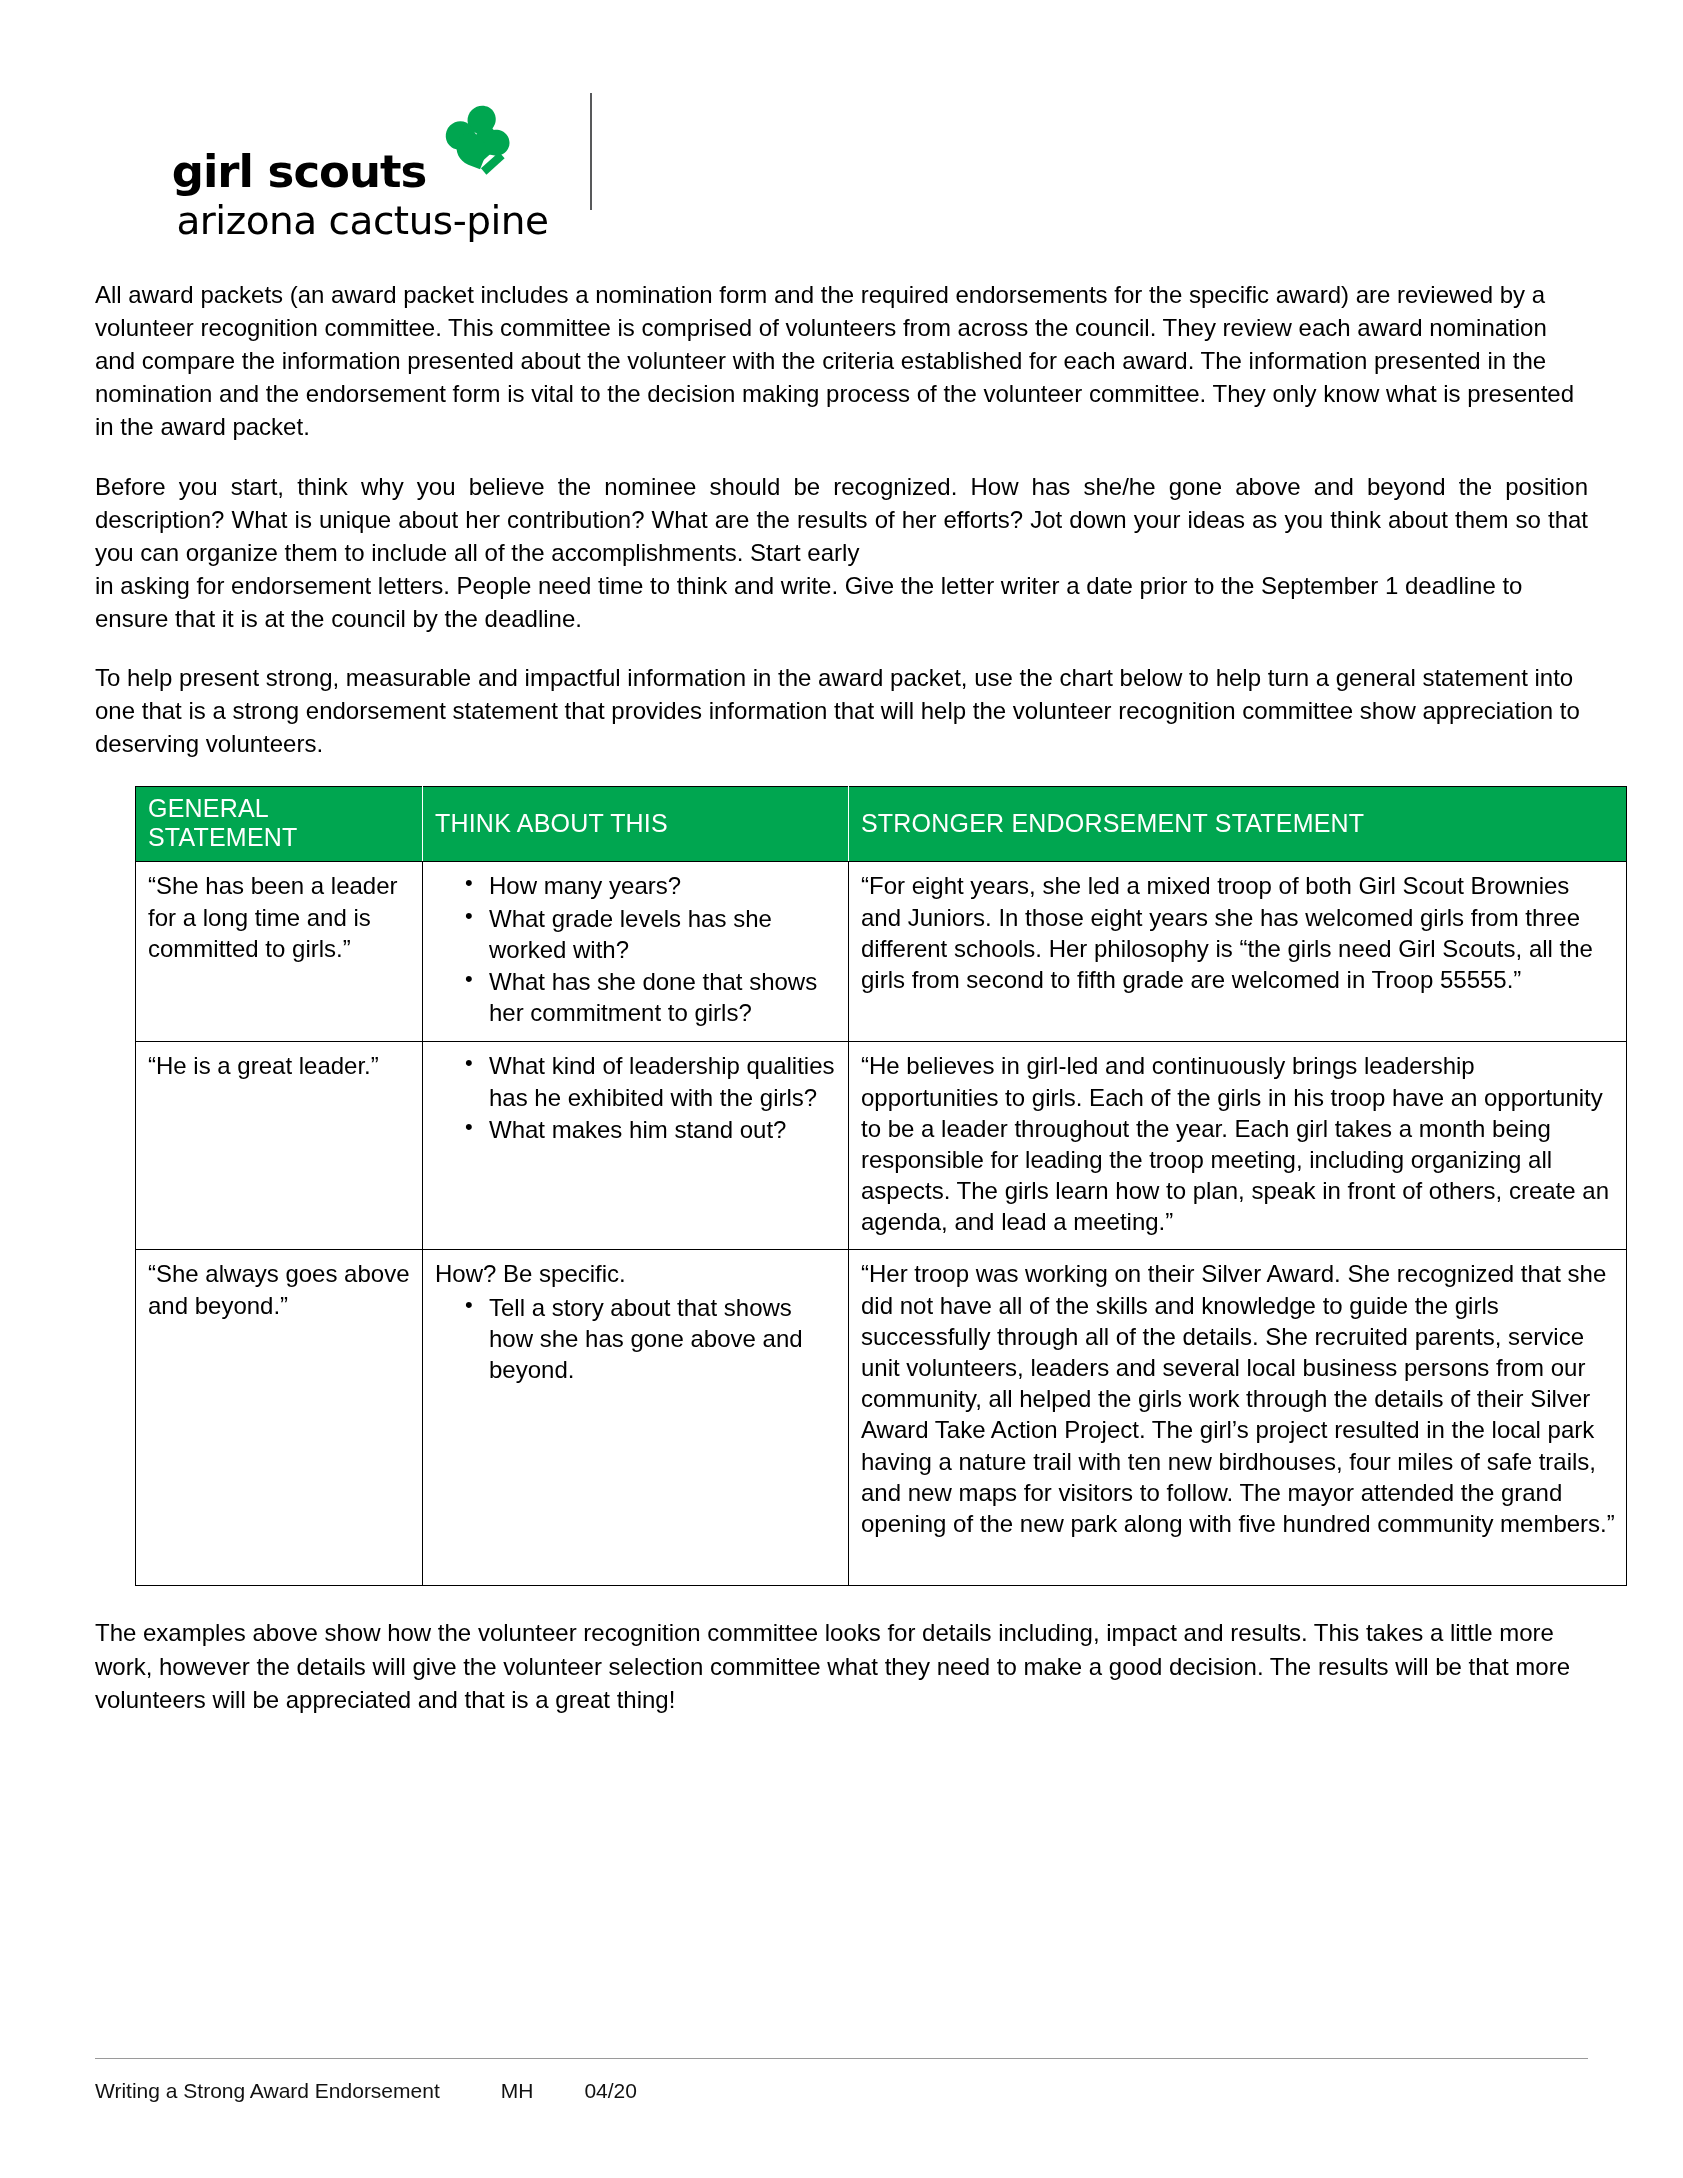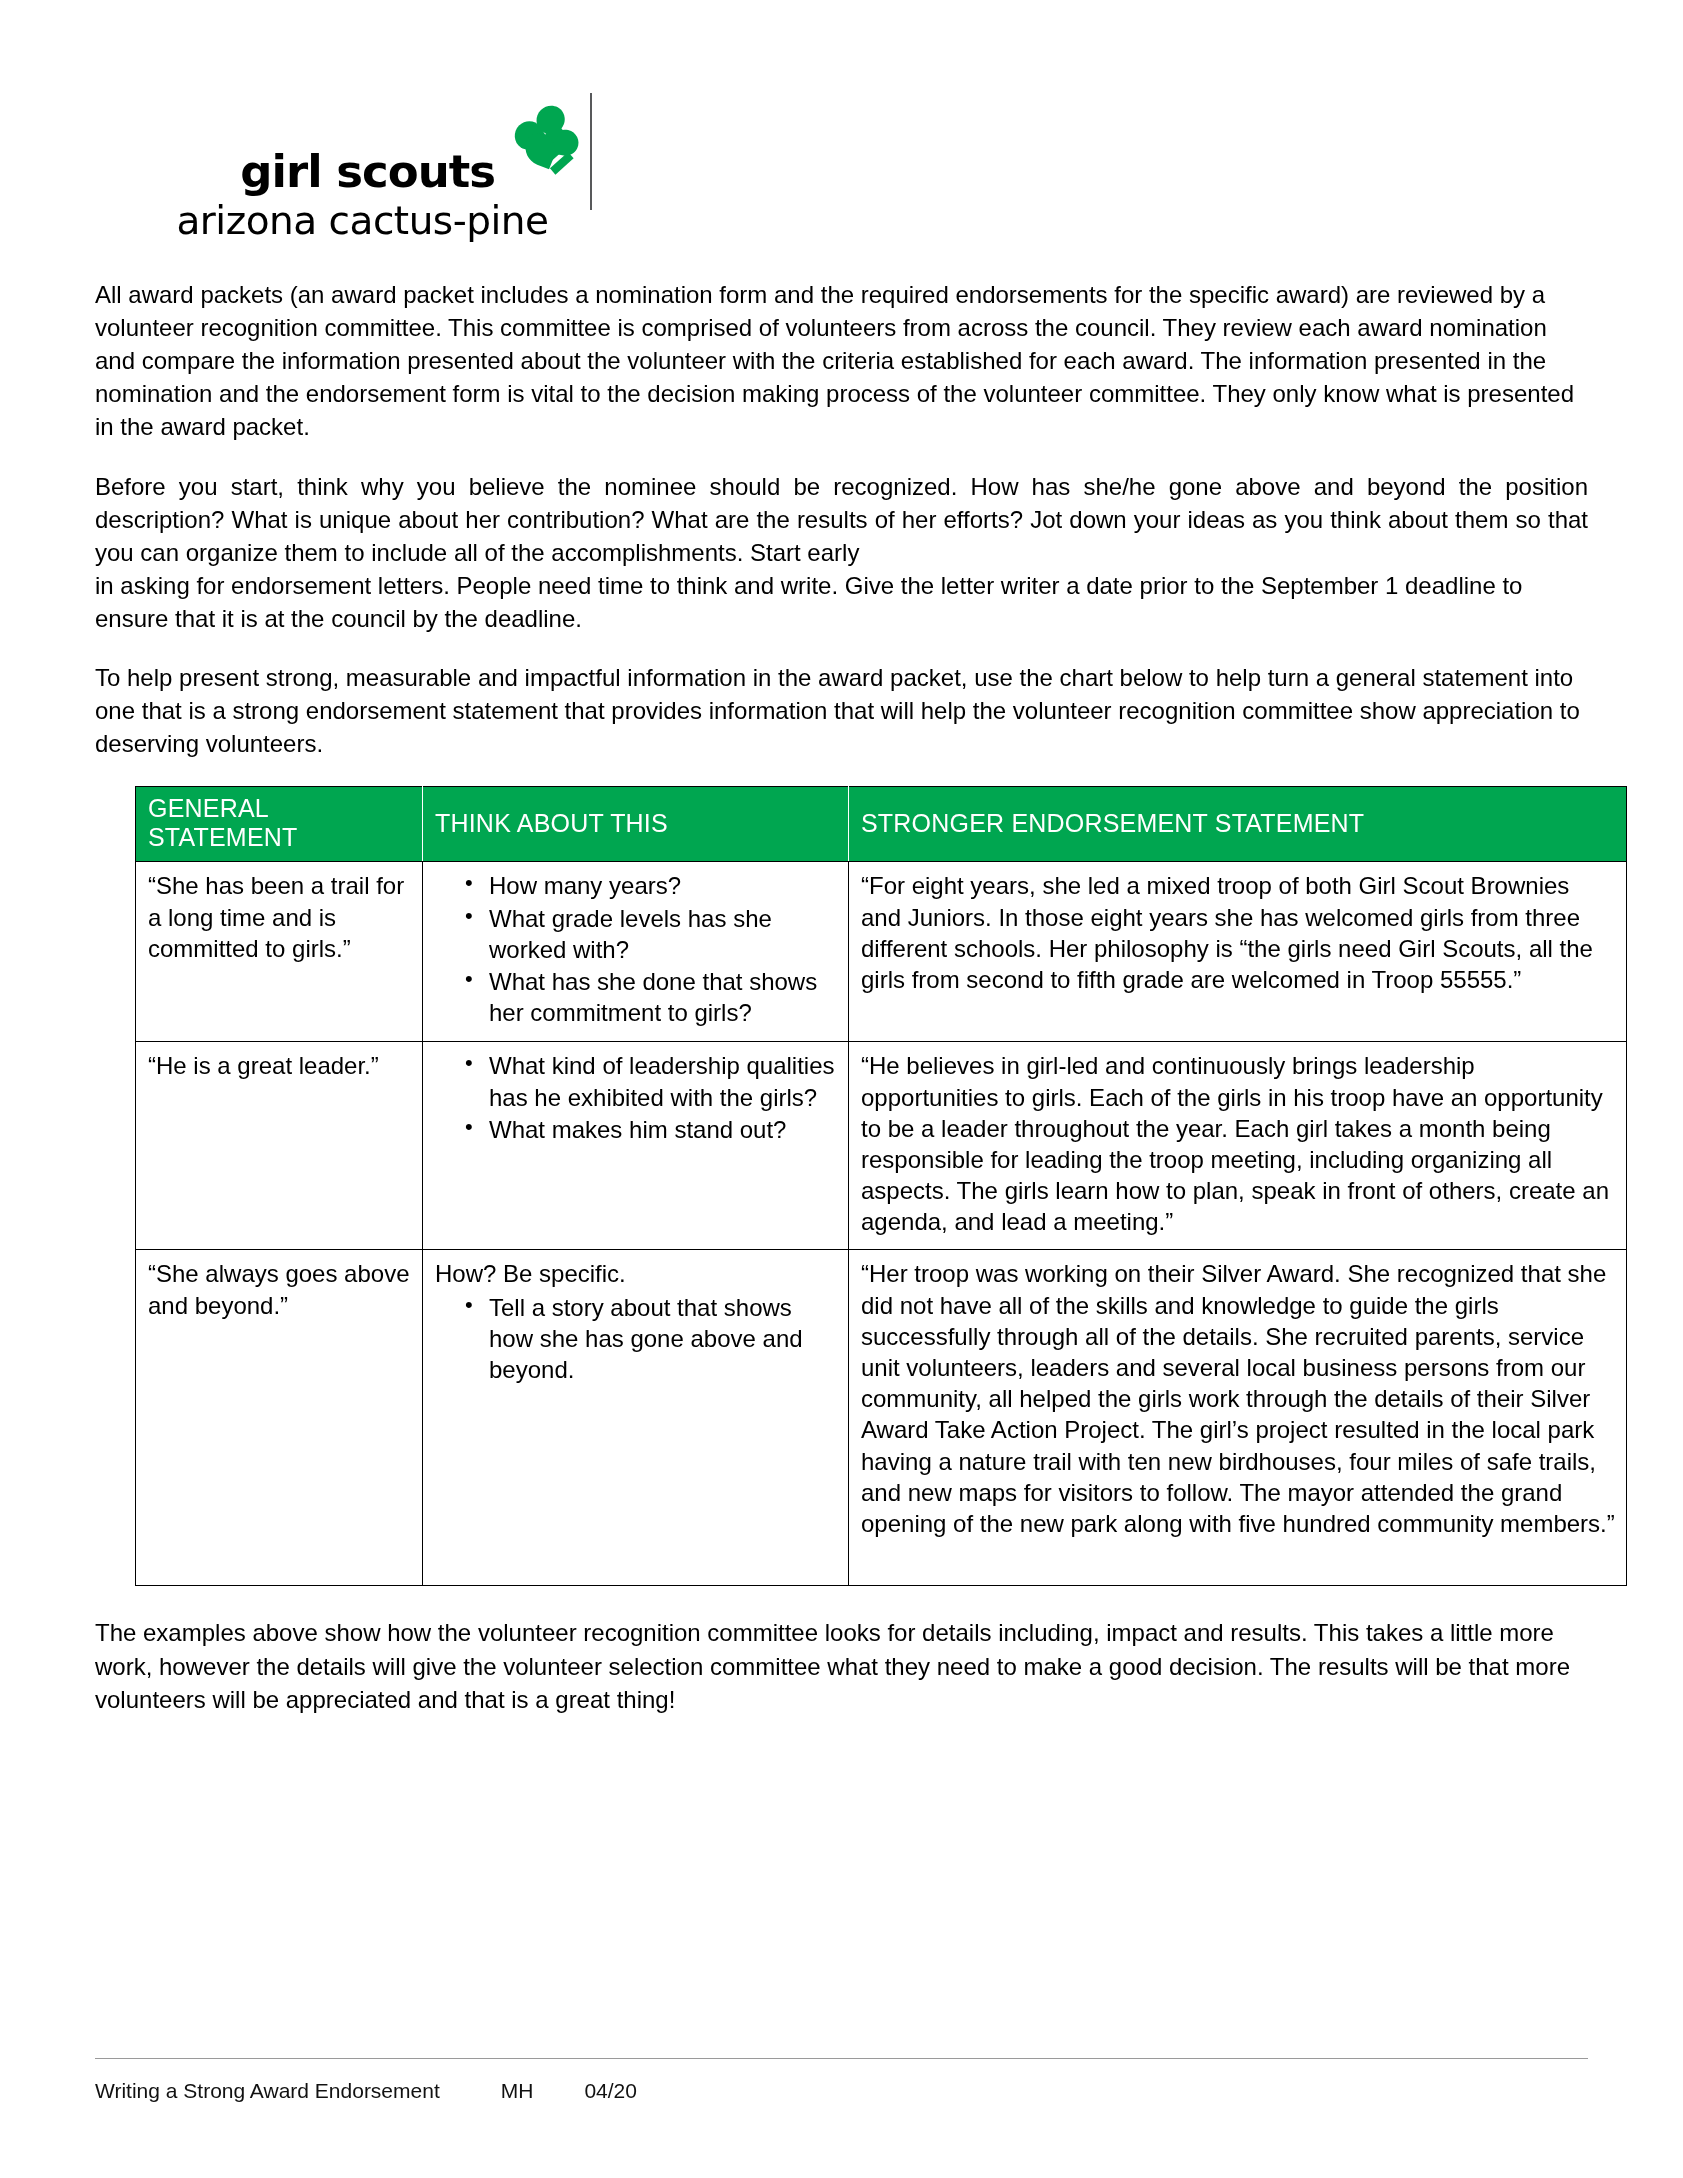--- a/index.html
+++ b/index.html
@@ -36,21 +36,21 @@
   .logo-block {
     width: 495px;
     flex: 0 0 495px;
     position: relative;
     padding-top: 14px;
   }
 
   .logo-row {
     display: flex;
     align-items: flex-end;
-    justify-content: flex-end;
+    justify-content: center;
     padding-left: 8px;
   }
 
   .logo-wordmark {
     font-family: "DejaVu Sans", sans-serif;
     font-weight: bold;
     font-size: 45px;
     letter-spacing: -1px;
     line-height: 1;
     color: #000;
@@ -256,21 +256,21 @@
       </colgroup>
       <thead>
         <tr>
           <th>GENERAL STATEMENT</th>
           <th>THINK ABOUT THIS</th>
           <th>STRONGER ENDORSEMENT STATEMENT</th>
         </tr>
       </thead>
       <tbody>
         <tr class="row-tall-1">
-          <td>“She has been a trail for a long time and is committed to girls.”</td>
+          <td>“She has been a leader for a long time and is committed to girls.”</td>
           <td>
             <ul class="think">
               <li>How many years?</li>
               <li>What grade levels has she worked with?</li>
               <li>What has she done that shows her commitment to girls?</li>
             </ul>
           </td>
           <td>“For eight years, she led a mixed troop of both Girl Scout Brownies and Juniors. In those eight years she has welcomed girls from three different schools. Her philosophy is “the girls need Girl Scouts, all the girls from second to fifth grade are welcomed in Troop 55555.”</td>
         </tr>
 

